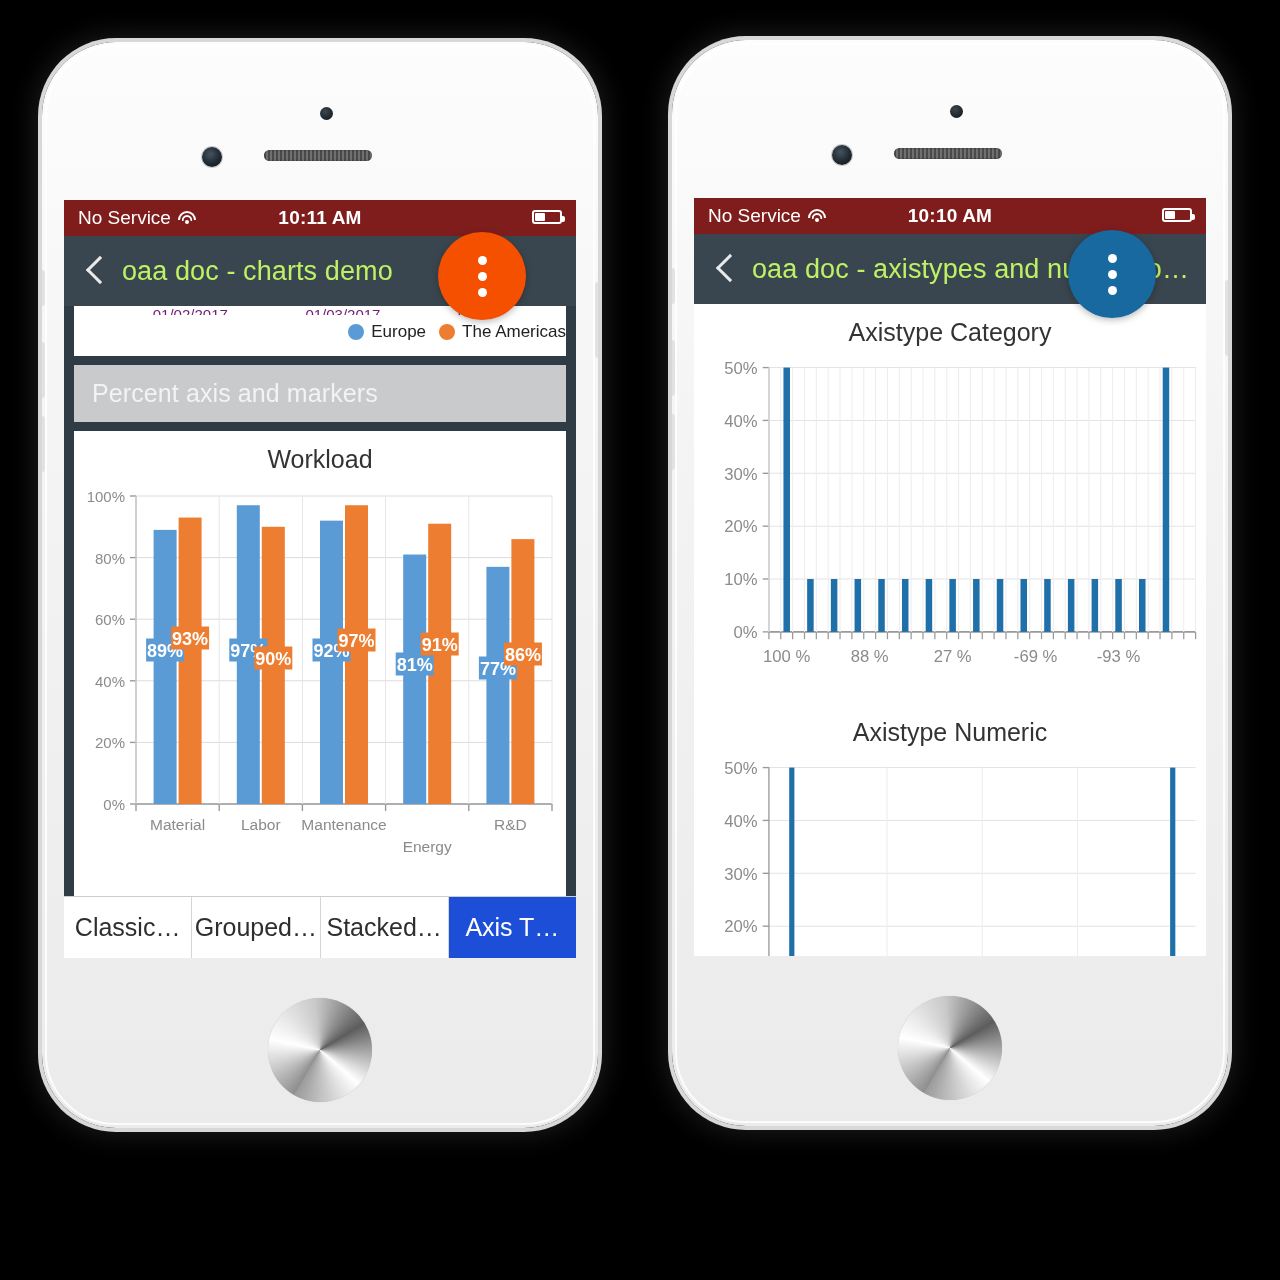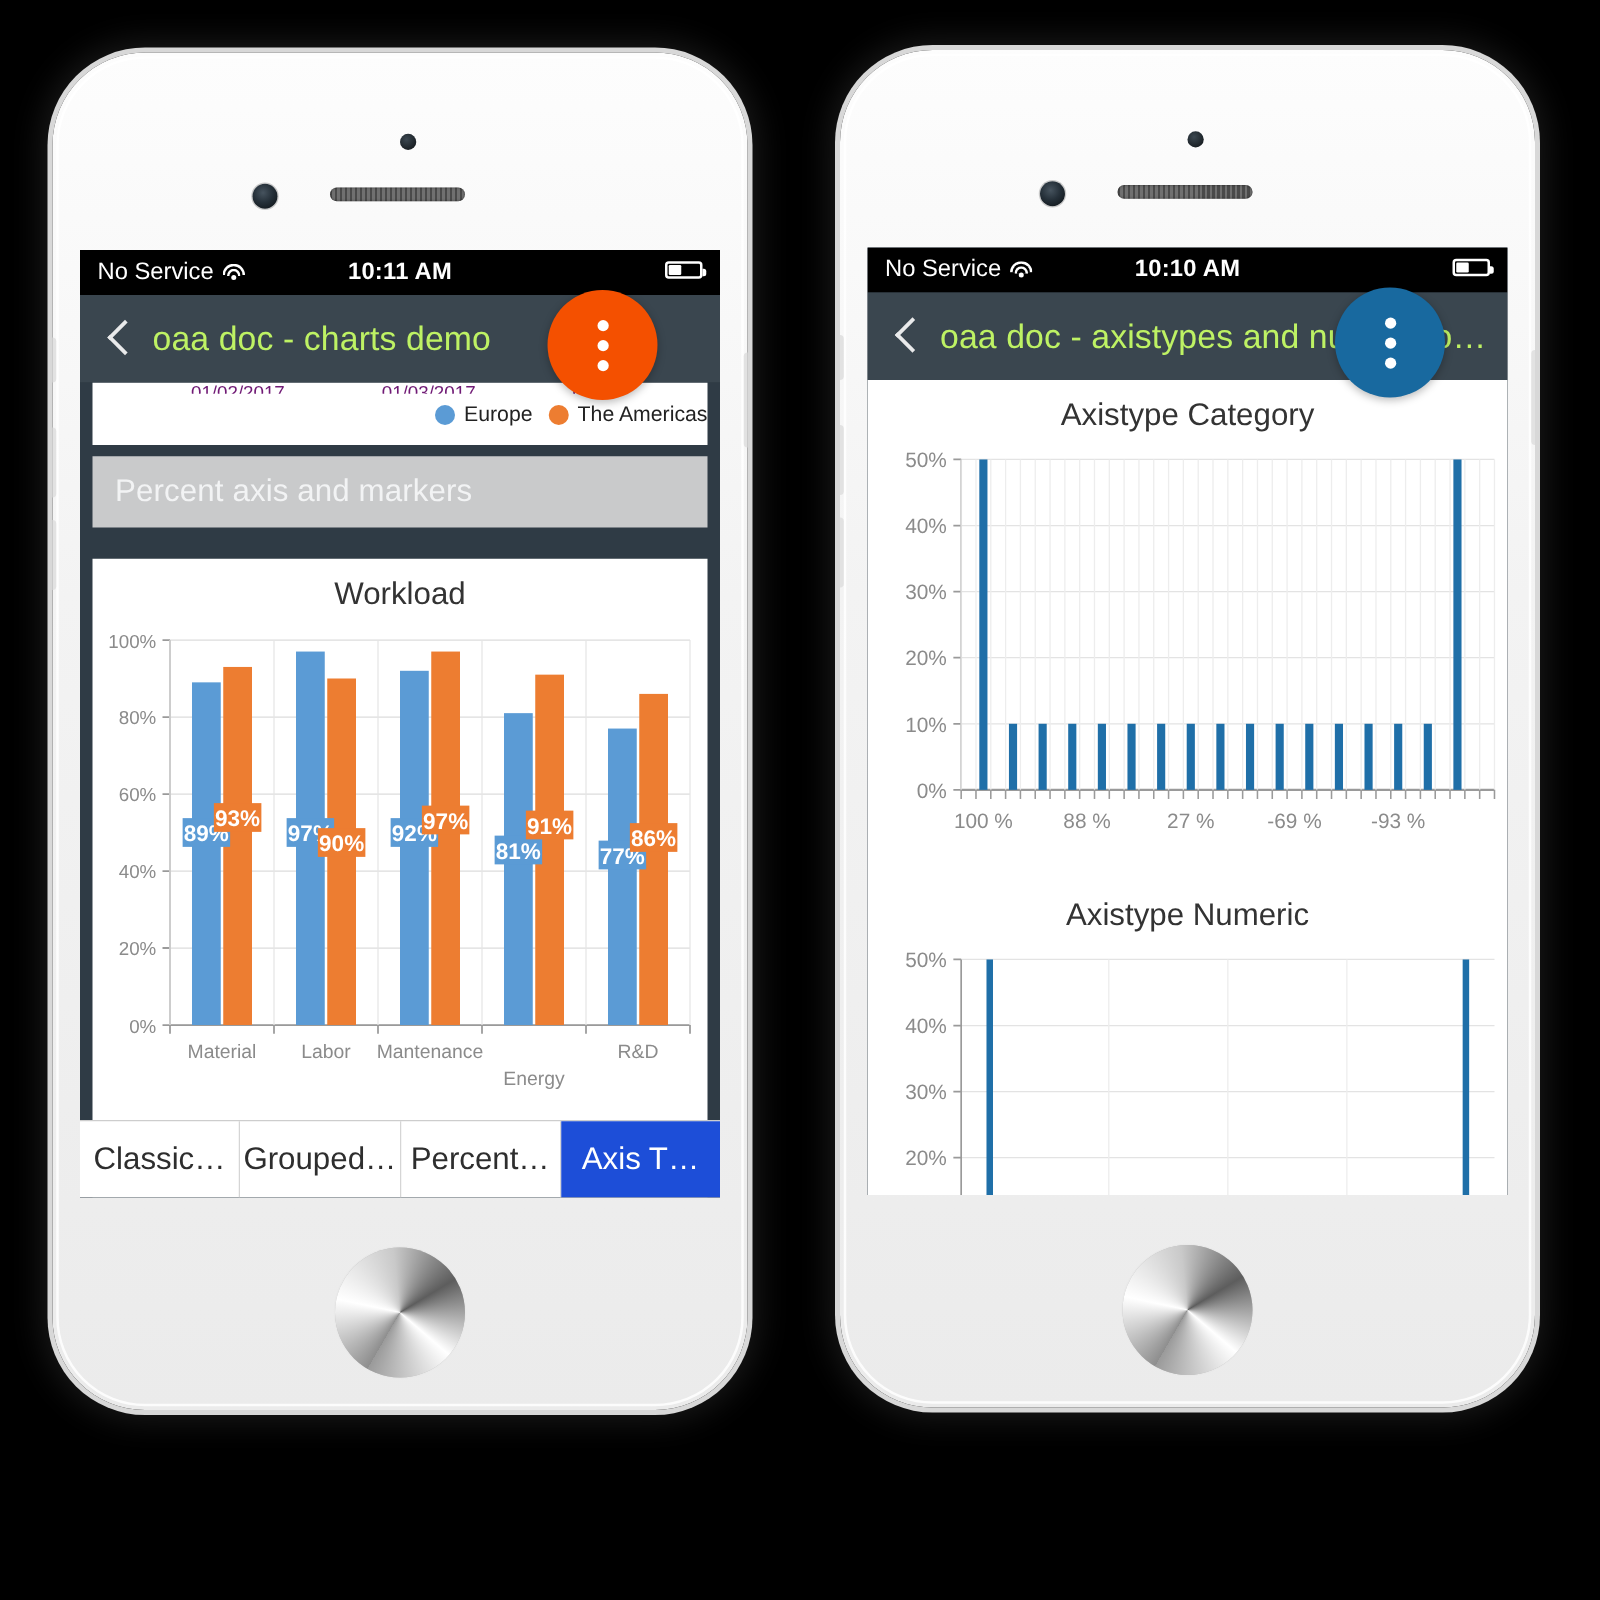--- a/index.html
+++ b/index.html
@@ -72,21 +72,21 @@
   
   .screen {
     position:absolute; left:22px; top:158px;
     width:512px; height:758px;
     background:#2f3b45;
     overflow:hidden;
   }
 
   
   .status-bar{
-    height:36px; background:#000000; color:#ffffff;
+    height:36px; background:#7f1d1d; color:#ffffff;
     display:flex; align-items:center; padding:0 14px;
     font-size:19px; position:relative;
   }
   .sb-left{ display:flex; align-items:center; gap:7px; }
   .sb-time{ position:absolute; left:0; right:0; text-align:center; font-weight:bold; font-size:19px; letter-spacing:.2px;}
   .sb-right{ margin-left:auto; z-index:2; }
   .wifi { display:inline-block; width:18px; height:14px; position:relative; }
   .wifi i{ position:absolute; left:50%; transform:translateX(-50%); border:2px solid #fff; border-bottom:none;
            border-radius:50% 50% 0 0 / 100% 100% 0 0; }
   .wifi i:nth-child(1){ top:0; width:18px; height:9px; }
@@ -125,21 +125,21 @@
 
   
   .content{
     height:652px; overflow:hidden; background:#2f3b45;
     padding:0; position:relative;
   }
   .card{ background:#ffffff; margin:0 10px 9px 10px; }
   .card.top-clip{ margin-top:0; }
 
   .section-header{
-    margin:0 10px 25px 10px; background:#c9cacb; color:#f2f3f4;
+    margin:0 10px 9px 10px; background:#c9cacb; color:#f2f3f4;
     font-size:25px; padding:14px 18px; letter-spacing:.1px;
     white-space:nowrap; overflow:hidden;
   }
 
   
   .legend{ display:flex; justify-content:flex-end; align-items:center; gap:13px; font-size:17px; color:#222; }
   .legend .item{ display:flex; align-items:center; gap:7px; }
   .legend .swatch{ width:16px; height:16px; border-radius:50%; }
 
   .partial-dates{
@@ -309,21 +309,21 @@
             </span>
           </div>
         </div>
 
         <div class="section-header">Add the definition numberformat=P0; in the</div>
       </div>
 
       <div class="tab-bar">
         <div class="tab">Classic…</div>
         <div class="tab">Grouped…</div>
-        <div class="tab">Percent…</div>
+        <div class="tab">Stacked…</div>
         <div class="tab active">Axis T…</div>
       </div>
 
       <div class="fab" style="left:374px; top:32px; width:88px; height:88px; background:#F45000;">
         <span class="dot"></span>
         <span class="dot"></span>
         <span class="dot"></span>
       </div>
     </div>
 

